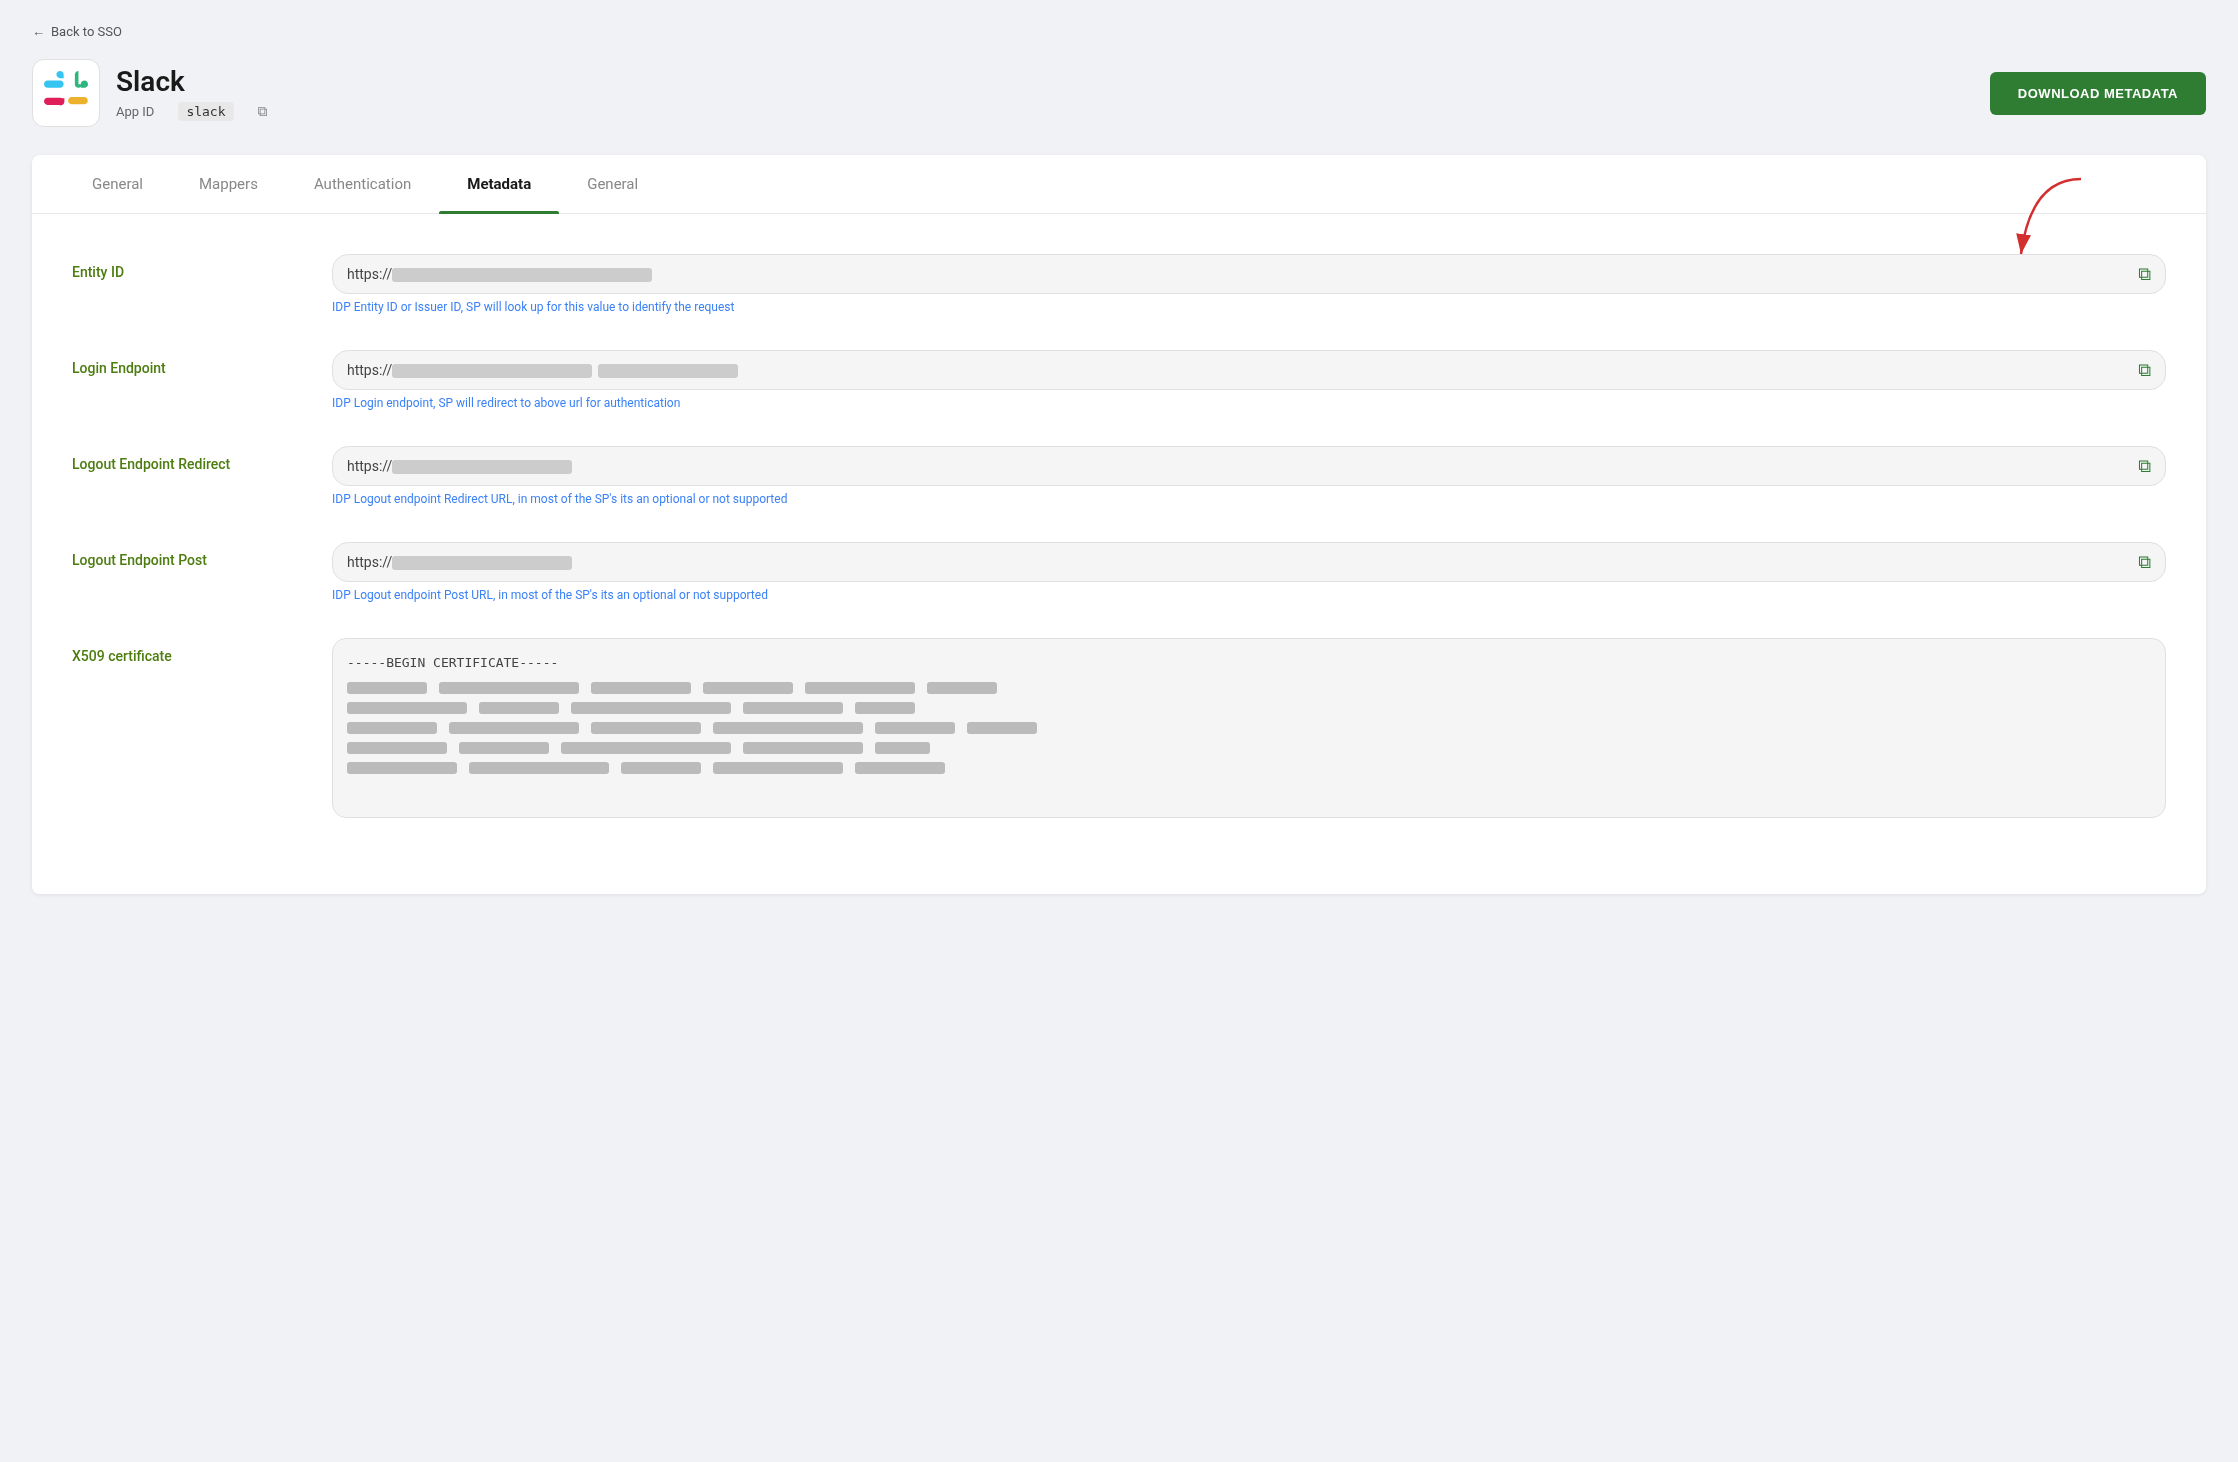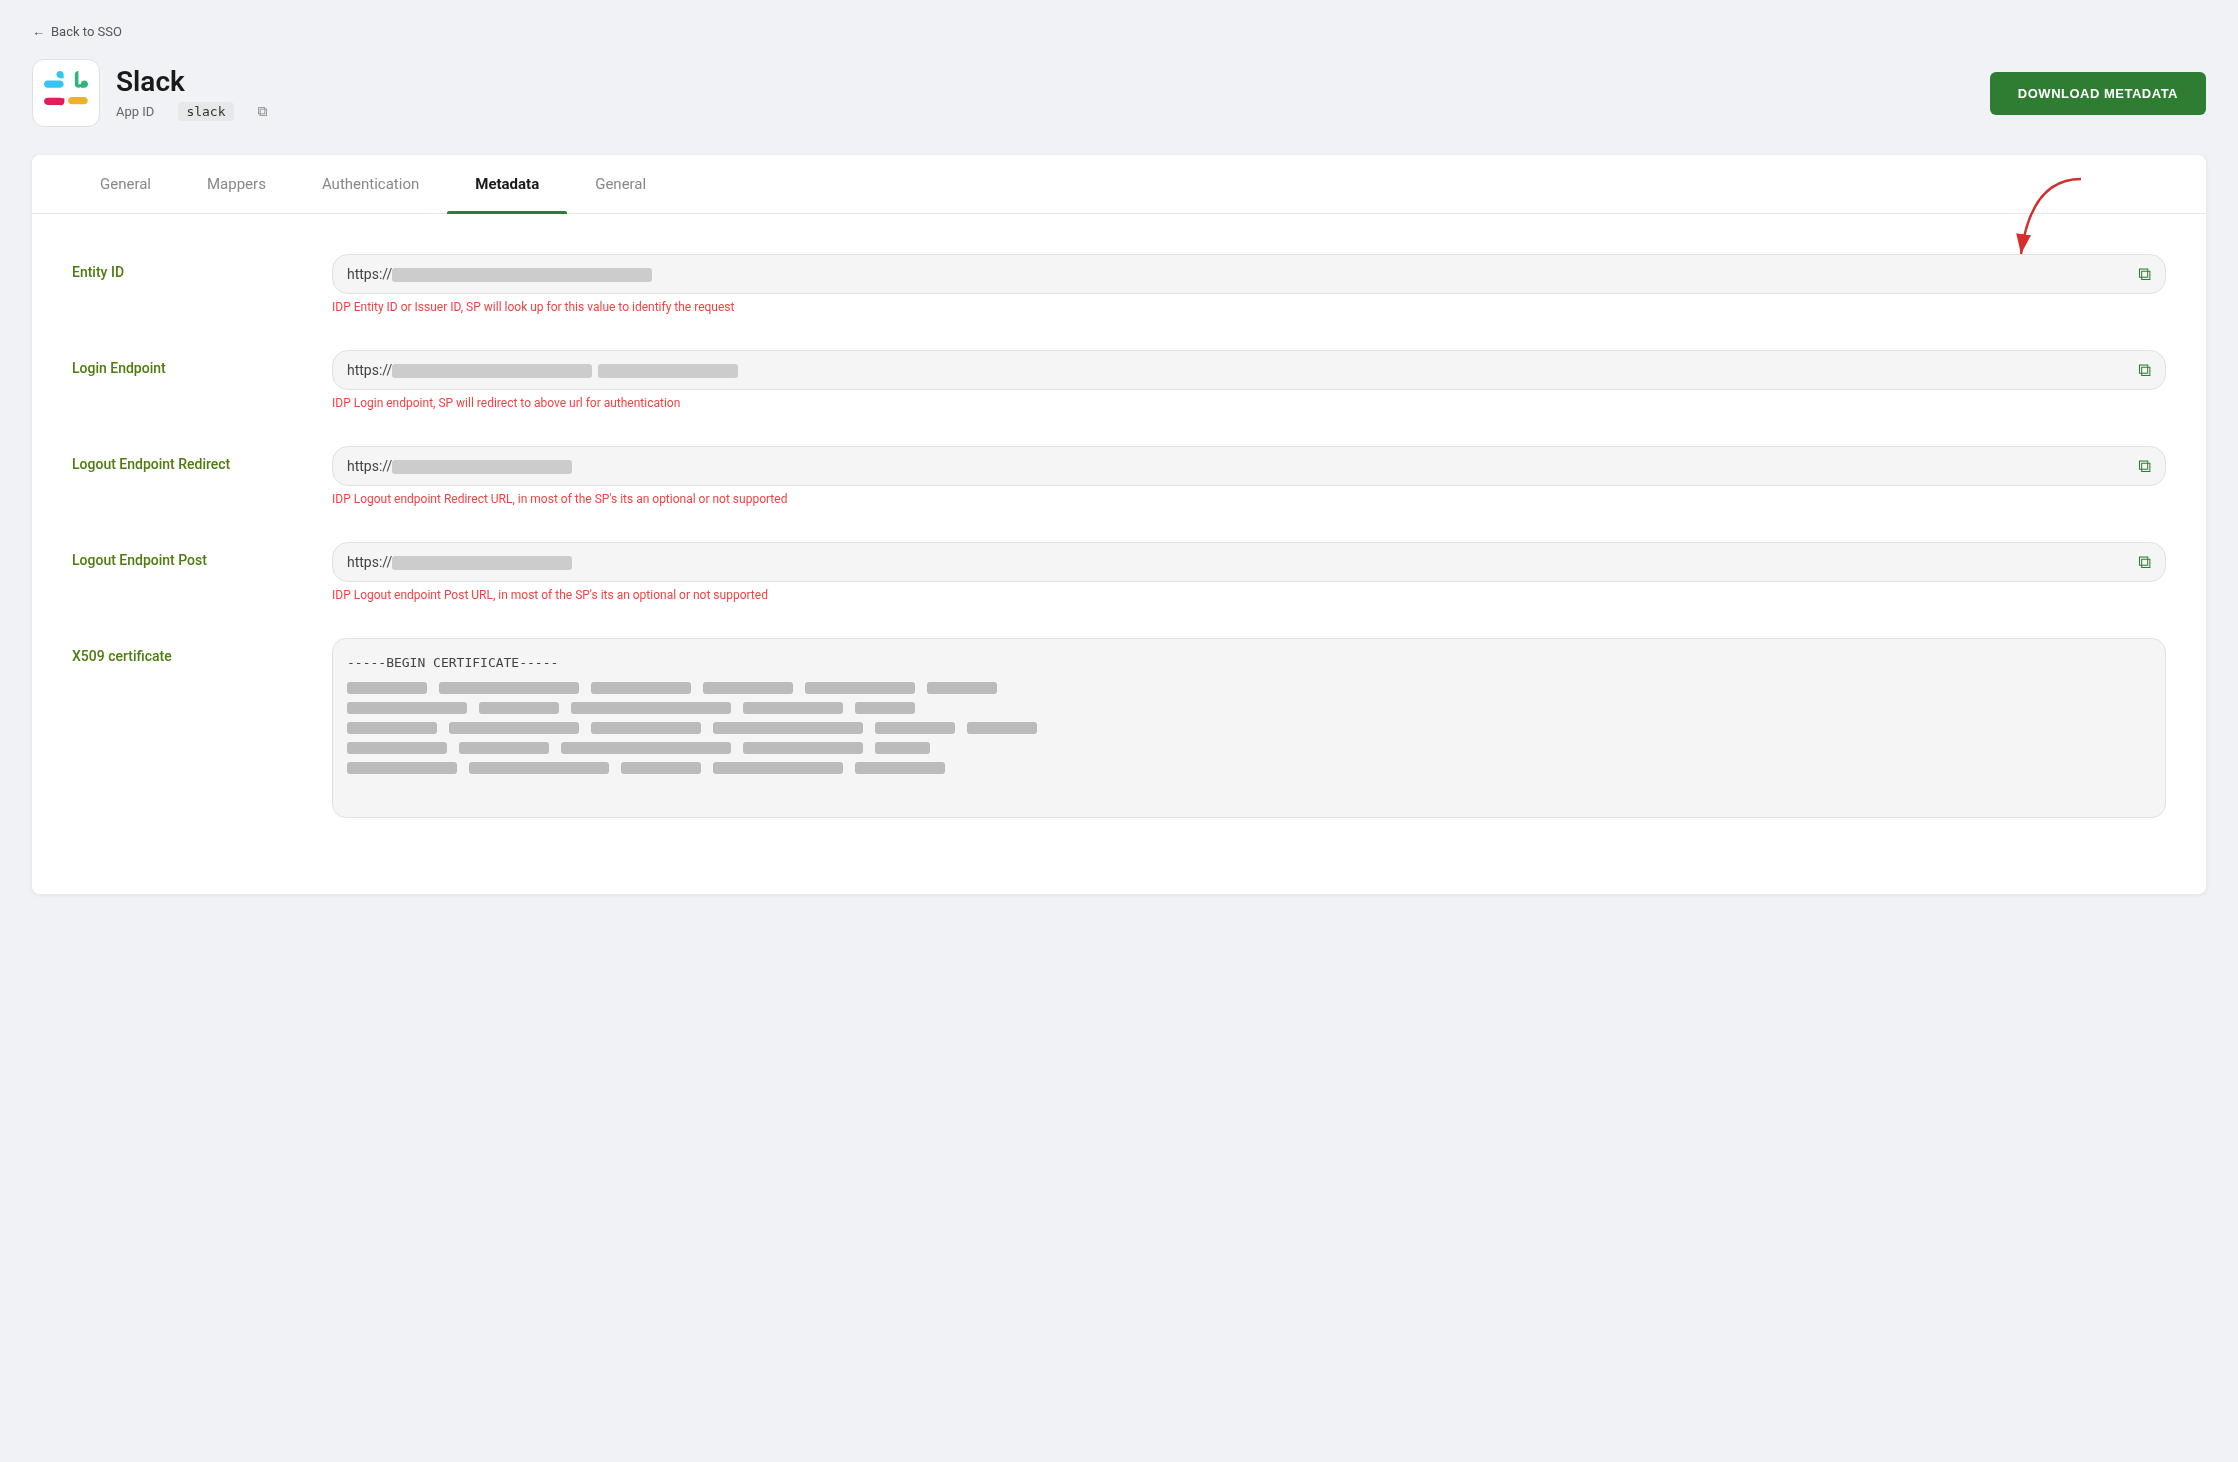--- a/index.html
+++ b/index.html
@@ -87,21 +87,21 @@
     .tabs-container {
       background: #fff;
       border-radius: 8px;
       box-shadow: 0 1px 4px rgba(0,0,0,0.08);
       margin-bottom: 0;
     }
     .tabs-nav {
       display: flex;
       align-items: center;
       border-bottom: 1px solid #e8e8e8;
-      padding: 0 40px;
+      padding: 0 32px;
     }
     .tab-item {
       padding: 20px 28px;
       font-size: 15px;
       color: #888;
       cursor: pointer;
       position: relative;
       font-weight: 400;
     }
     .tab-item.active {
@@ -166,21 +166,21 @@
     .copy-btn {
       margin-left: 10px;
       cursor: pointer;
       color: #2e7d32;
       font-size: 18px;
       line-height: 1;
       flex-shrink: 0;
     }
     .field-hint {
       font-size: 12px;
-      color: #ef4444;
+      color: #3b82f6;
       margin-top: 6px;
     }
     .cert-box {
       background: #f5f5f5;
       border: 1px solid #e0e0e0;
       border-radius: 14px;
       padding: 16px 14px;
       min-height: 180px;
       font-size: 13px;
       color: #444;

